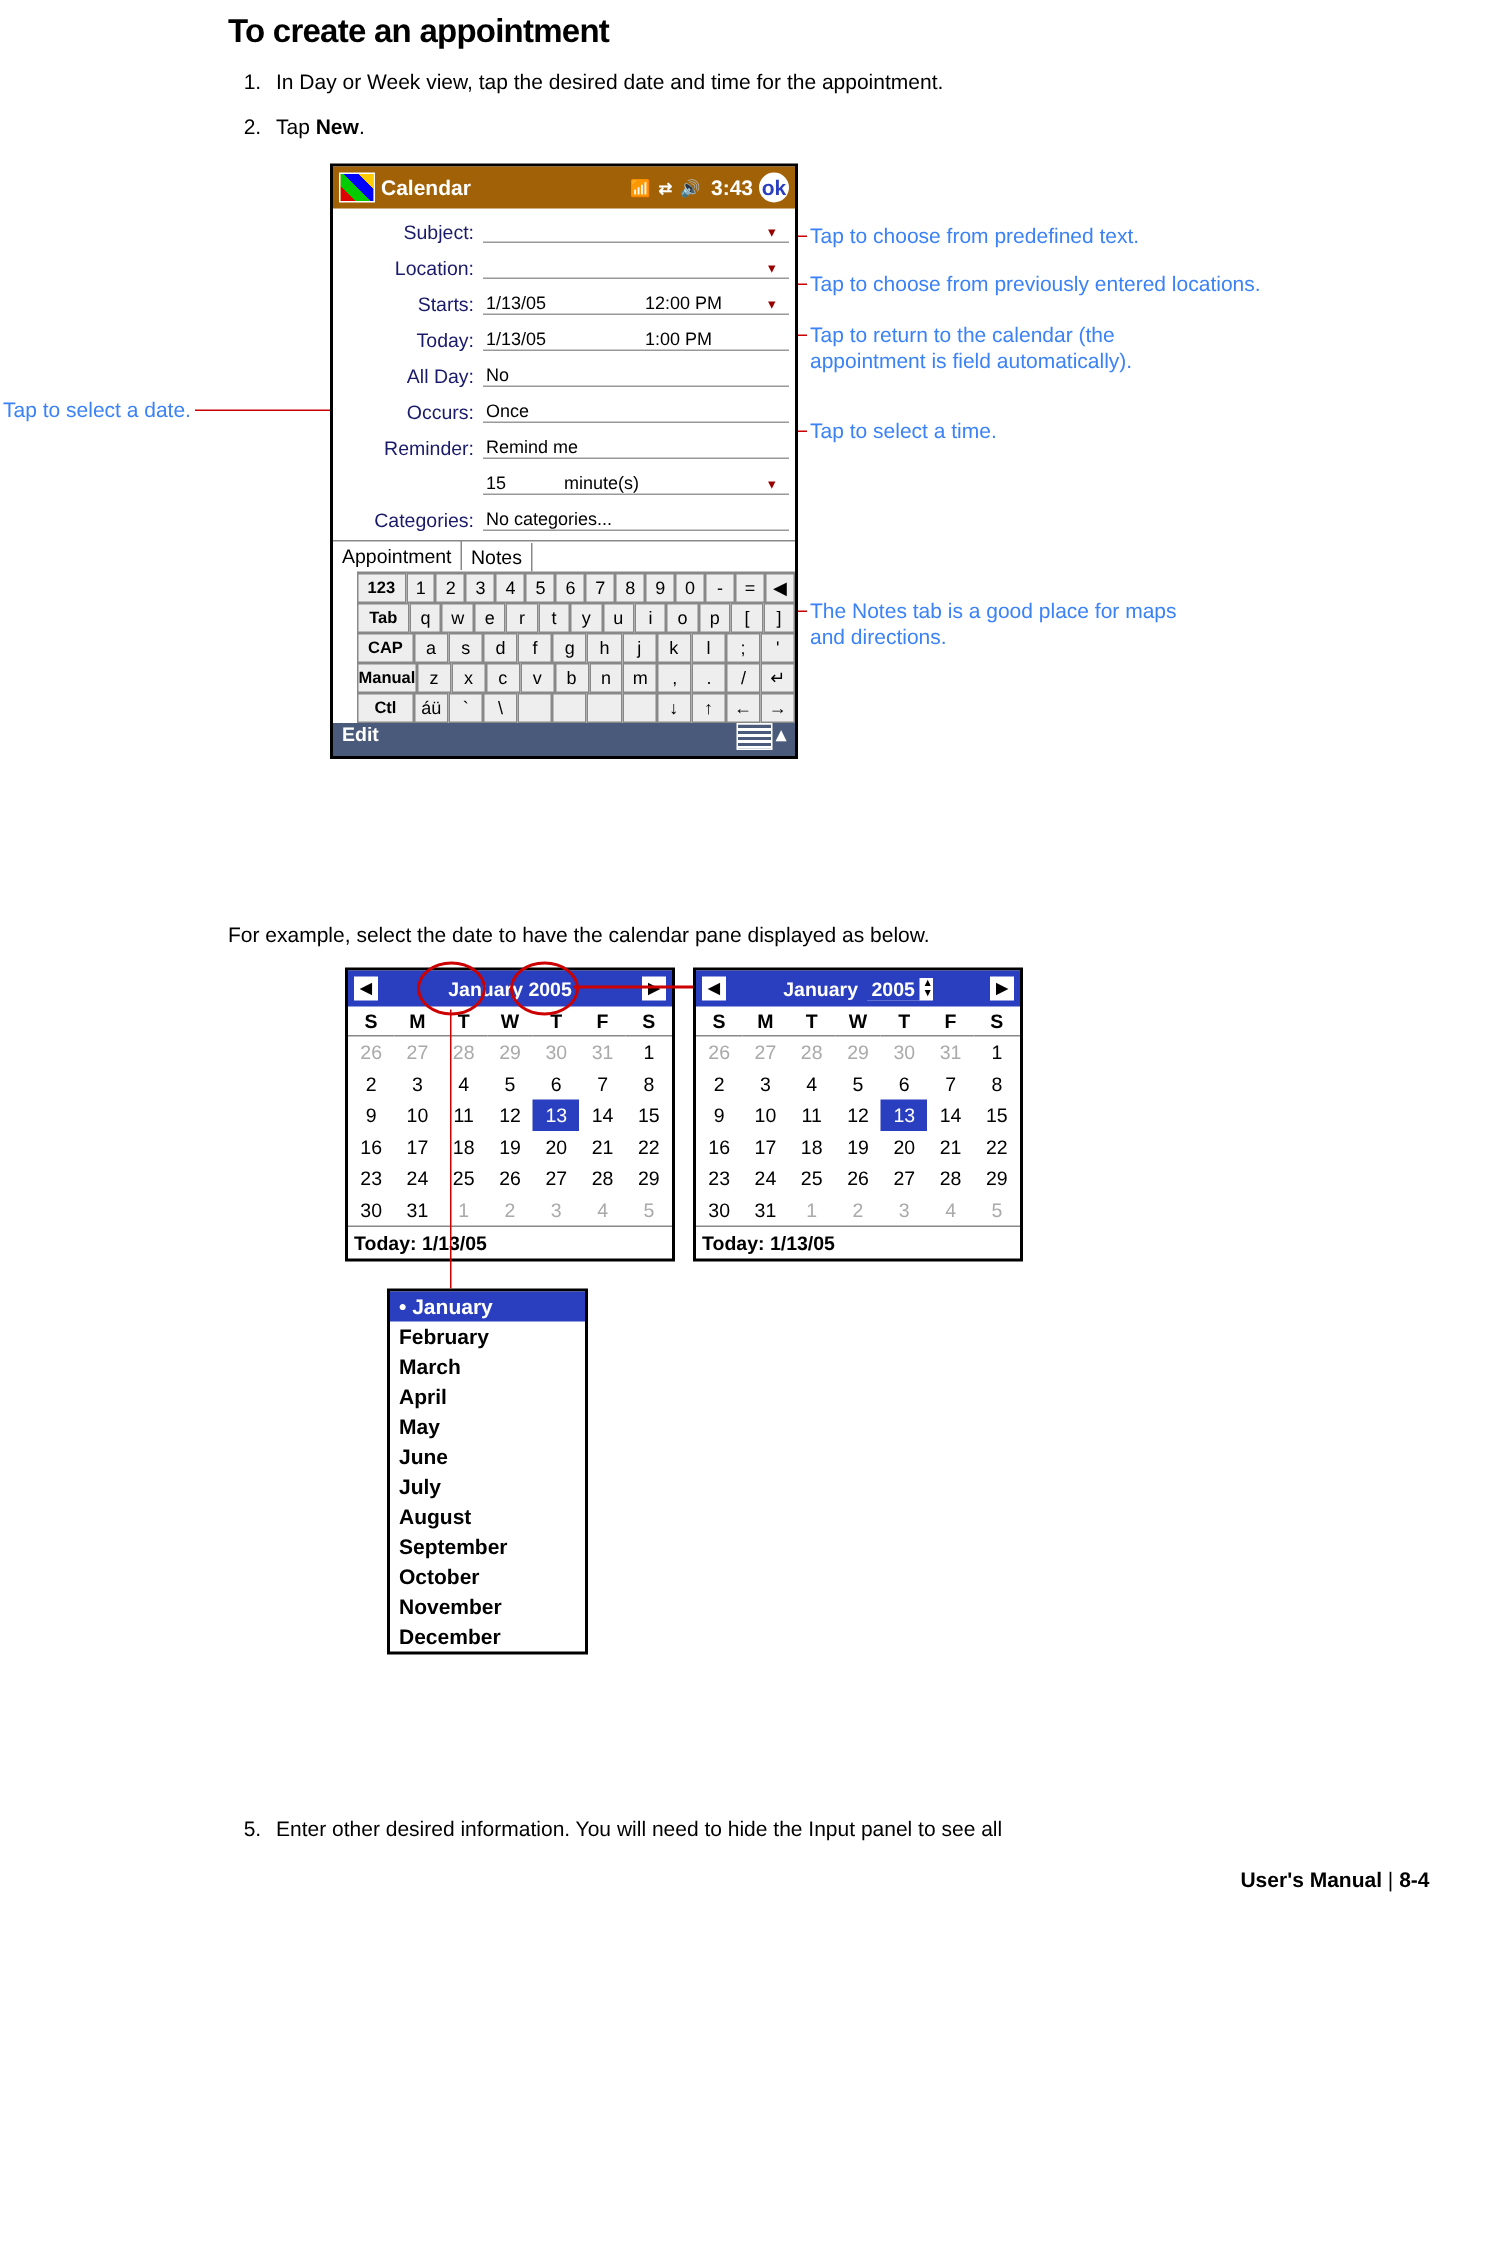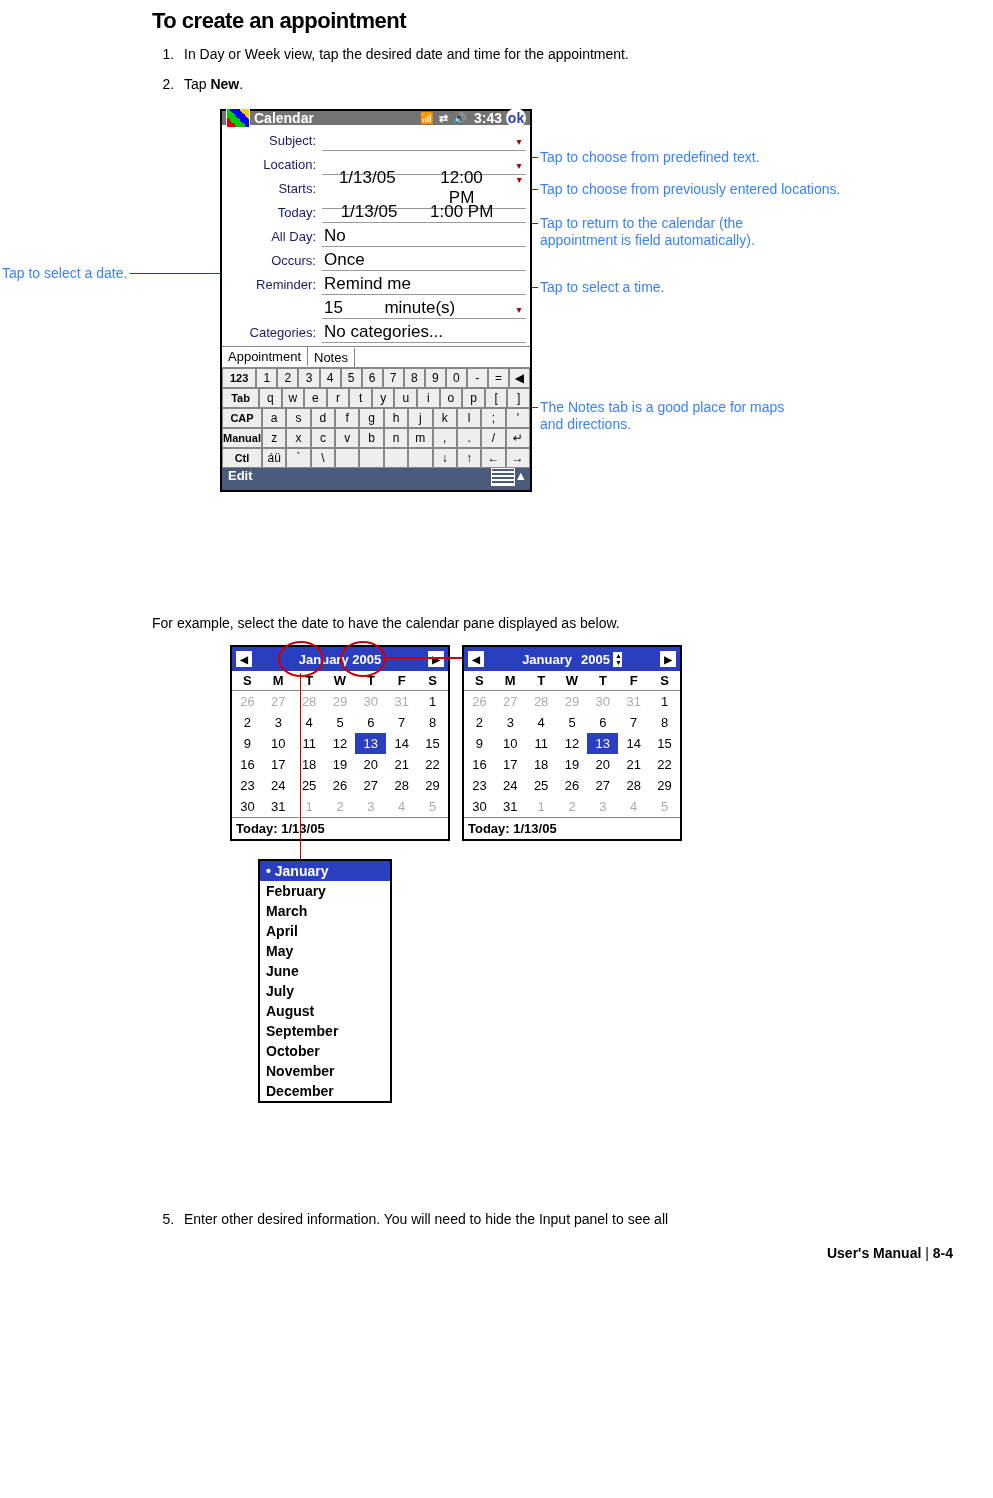--- a/index.html
+++ b/index.html
@@ -44,53 +44,53 @@
     position: absolute;
     left: 180px;
     top: 0;
     width: 308px;
     border: 2px solid #000;
     background: #fff;
     font-family: "Tahoma", Arial, sans-serif;
     font-size: 14px;
   }
   .pda .titlebar {
-    background: #737373;
+    background: #a16207;
     color: #fff;
     display: flex;
     align-items: center;
-    height: 14px;
+    height: 28px;
     font-weight: bold;
     padding: 0 4px;
   }
   .pda .titlebar .flag {
     width: 22px; height: 18px;
     background: linear-gradient(45deg,#d00 25%,#0c0 25% 50%,#00f 50% 75%,#fc0 75%);
     border: 1px solid #fff;
     margin-right: 4px;
   }
   .pda .titlebar .spacer { flex: 1; }
   .pda .titlebar .ok {
     width: 20px; height: 20px; border-radius: 50%;
     background: #fff; color: #2a3fbf; font-size: 14px; font-weight: bold;
     display: inline-flex; align-items: center; justify-content: center;
     margin-left: 4px;
   }
   .pda .titlebar .icons { font-size: 11px; letter-spacing: 1px; }
   .pda .form { padding: 3px 4px 0 4px; }
   .pda .row { display: flex; align-items: center; height: 24px; }
   .pda .lbl { width: 90px; text-align: right; padding-right: 6px; color: #1a1a6a; font-size: 13px; }
-  .pda .val { flex: 1; border-bottom: 1px solid #999; font-size: 17px; padding-left: 2px; display:flex; gap:16px;text-align:center;}
+  .pda .val { flex: 1; border-bottom: 1px solid #999; font-size: 12px; padding-left: 2px; display:flex; gap:16px;}
   .pda .valtwo span:first-child { width: 90px; display:inline-block;}
   .pda .dd { width: 14px; height: 10px; margin-left:auto; }
   .pda .dd::before { content:"▾"; font-size:10px; color:#900; }
   .pda .tabs { display:flex; border-top:1px solid #888; margin-top:2px;align-items:center;}
   .pda .tabs .tab { padding: 2px 6px; font-size: 13px; border-right:1px solid #888; }
   .pda .tabs .tab.active { background:#fff; font-weight: normal; border-top:1px solid #888; position:relative; top:-1px;}
-  .pda .keyboard { border-top:1px solid #888; }
+  .pda .keyboard { border-top:1px solid #888;margin-left:16px; }
   .pda .keyboard .krow { display:flex; }
   .pda .keyboard .krow div {
     flex:1; border:1px solid #888; text-align:center; font-size:12px;
     height: 18px; line-height:18px; background:#eee;
   }
   .pda .keyboard .krow div.w { flex: 1.7; font-weight:bold; font-size:11px;}
   .pda .bottombar {
     background: #4a5a7a; color:#fff; height:22px; display:flex;
     padding:0 6px; font-weight:bold; font-size:13px;
   }

